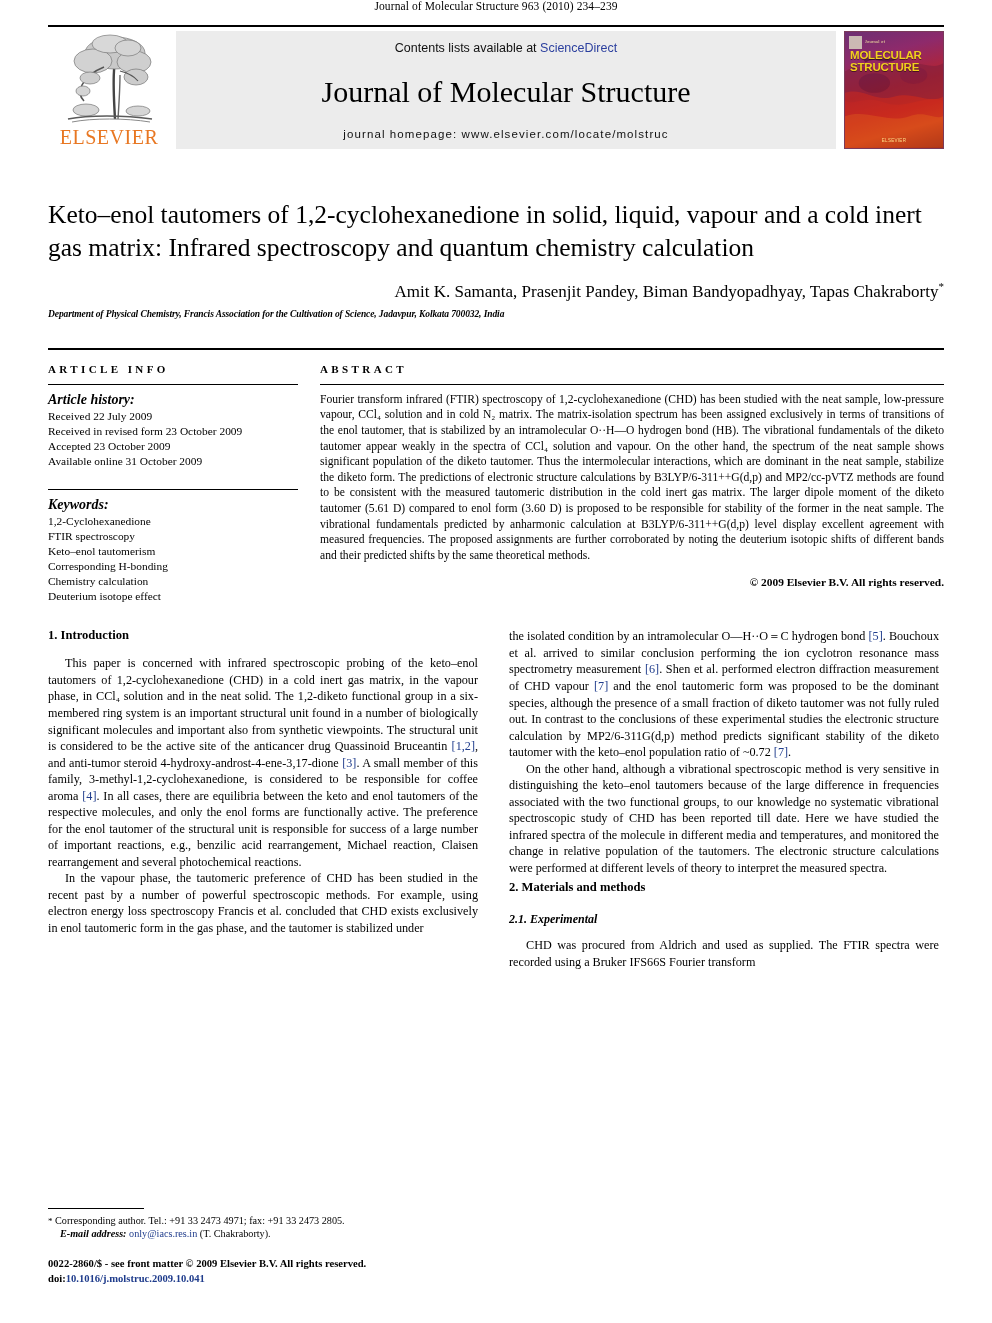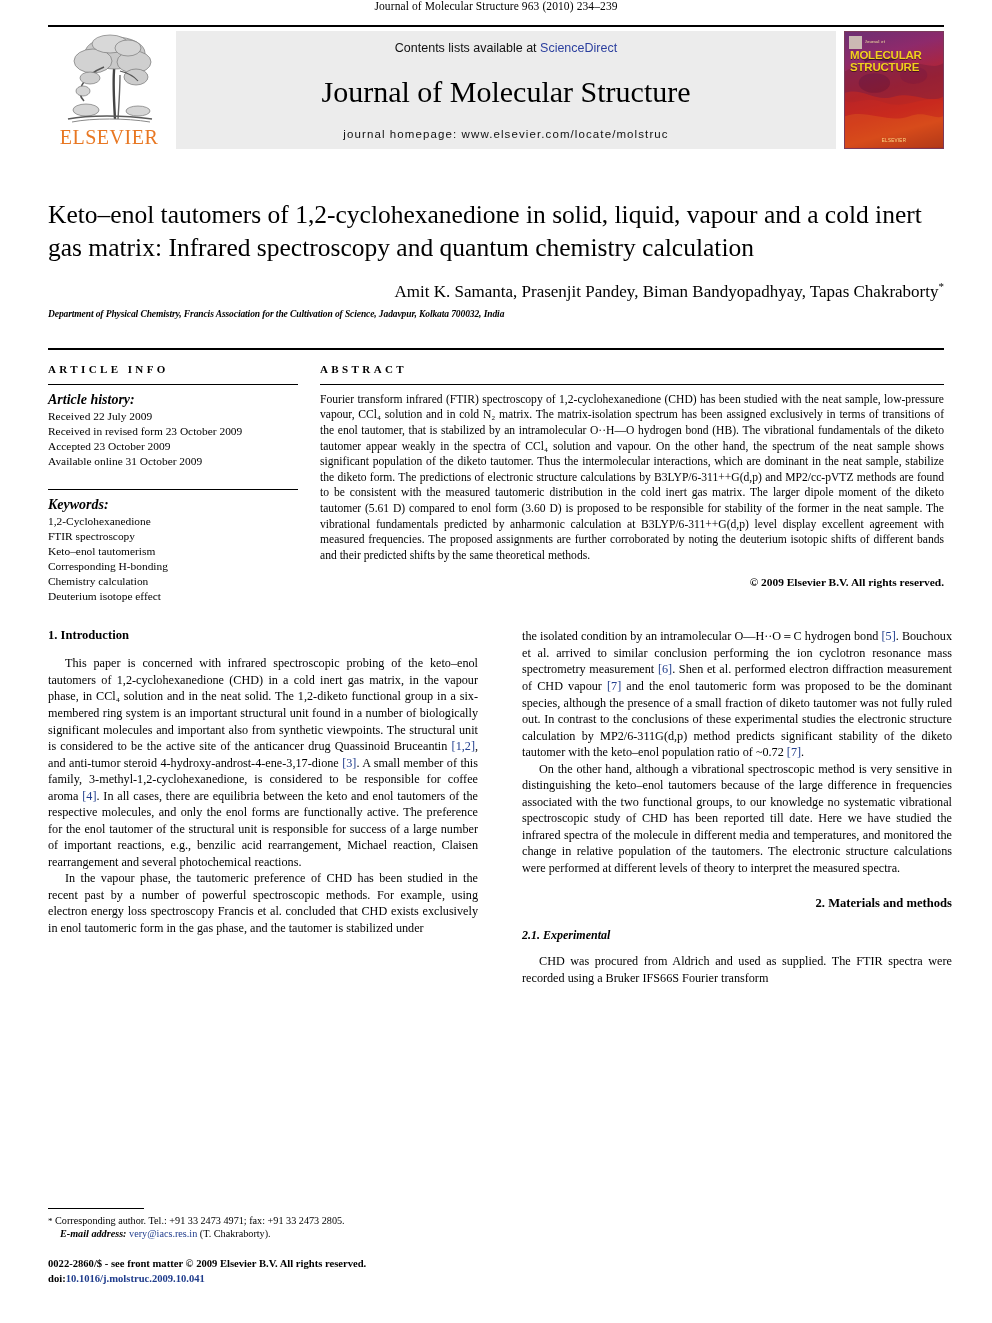--- a/index.html
+++ b/index.html
@@ -217,21 +217,21 @@
     text-align: right;
     font-size: 11.4px;
     font-weight: bold;
     margin-top: 13px;
   }
 
   
   .body-cols {
     margin-top: 24px;
     display: flex;
-    gap: 44px;
+    gap: 31px;
     position: relative;
   }
   .bodycol {
     width: 430px;
     flex: 0 0 430px;
     position: relative;
   }
   h2.head {
     font-family: "Liberation Serif", serif;
     font-size: 12.6px;
@@ -391,33 +391,33 @@
 
     <div class="bodycol">
       <h2 class="head">1. Introduction</h2>
       <p class="para"><span>This paper is concerned with infrared spectroscopic probing of the keto–enol tautomers of 1,2-cyclohexanedione (CHD) in a cold inert gas matrix, in the vapour phase, in CCl₄ solution and in the neat solid. The 1,2-diketo functional group in a six-membered ring system is an important structural unit found in a number of biologically significant molecules and important also from synthetic viewpoints. The structural unit is considered to be the active site of the anticancer drug Quassinoid Bruceantin </span><span class="cite">[1,2]</span><span>, and anti-tumor steroid 4-hydroxy-androst-4-ene-3,17-dione </span><span class="cite">[3]</span><span>. A small member of this family, 3-methyl-1,2-cyclohexanedione, is considered to be responsible for coffee aroma </span><span class="cite">[4]</span><span>. In all cases, there are equilibria between the keto and enol tautomers of the respective molecules, and only the enol forms are functionally active. The preference for the enol tautomer of the structural unit is responsible for success of a large number of important reactions, e.g., benzilic acid rearrangement, Michael reaction, Claisen rearrangement and several photochemical reactions.</span></p>
       <p class="para">In the vapour phase, the tautomeric preference of CHD has been studied in the recent past by a number of powerful spectroscopic methods. For example, using electron energy loss spectroscopy Francis et al. concluded that CHD exists exclusively in enol tautomeric form in the gas phase, and the tautomer is stabilized under</p>
     </div>
 
     <div class="bodycol">
       <p class="para" style="text-indent:0;"><span>the isolated condition by an intramolecular O—H··O＝C hydrogen bond </span><span class="cite">[5]</span><span>. Bouchoux et al. arrived to similar conclusion performing the ion cyclotron resonance mass spectrometry measurement </span><span class="cite">[6]</span><span>. Shen et al. performed electron diffraction measurement of CHD vapour </span><span class="cite">[7]</span><span> and the enol tautomeric form was proposed to be the dominant species, although the presence of a small fraction of diketo tautomer was not fully ruled out. In contrast to the conclusions of these experimental studies the electronic structure calculation by MP2/6-311G(d,p) method predicts significant stability of the diketo tautomer with the keto–enol population ratio of ~0.72 </span><span class="cite">[7]</span><span>.</span></p>
       <p class="para">On the other hand, although a vibrational spectroscopic method is very sensitive in distinguishing the keto–enol tautomers because of the large difference in frequencies associated with the two functional groups, to our knowledge no systematic vibrational spectroscopic study of CHD has been reported till date. Here we have studied the infrared spectra of the molecule in different media and temperatures, and monitored the change in relative population of the tautomers. The electronic structure calculations were performed at different levels of theory to interpret the measured spectra.</p>
-      <h2 class="head" style="margin-top:20px;text-align:right;">2. Materials and methods</h2>
+      <h2 class="head" style="margin-top:4px;">2. Materials and methods</h2>
       <h3 class="subhead">2.1. Experimental</h3>
       <p class="para">CHD was procured from Aldrich and used as supplied. The FTIR spectra were recorded using a Bruker IFS66S Fourier transform</p>
     </div>
   </div>
 
   <div class="footnote-wrap">
     <div class="foot-rule"></div>
     <div class="footnote">
       <span class="star">*</span>
       <span>Corresponding author. Tel.: +91 33 2473 4971; fax: +91 33 2473 2805.</span><br>
       <em>E-mail address:</em>
-      <span class="blue">very@iacs.res.in</span>
+      <span class="blue">only@iacs.res.in</span>
       <span>(T. Chakraborty).</span>
     </div>
     <div class="issn-block">
       <div>0022-2860/$ - see front matter © 2009 Elsevier B.V. All rights reserved.</div>
       <div><span>doi:</span><span class="blue">10.1016/j.molstruc.2009.10.041</span></div>
     </div>
   </div>
 
 </div>
 

